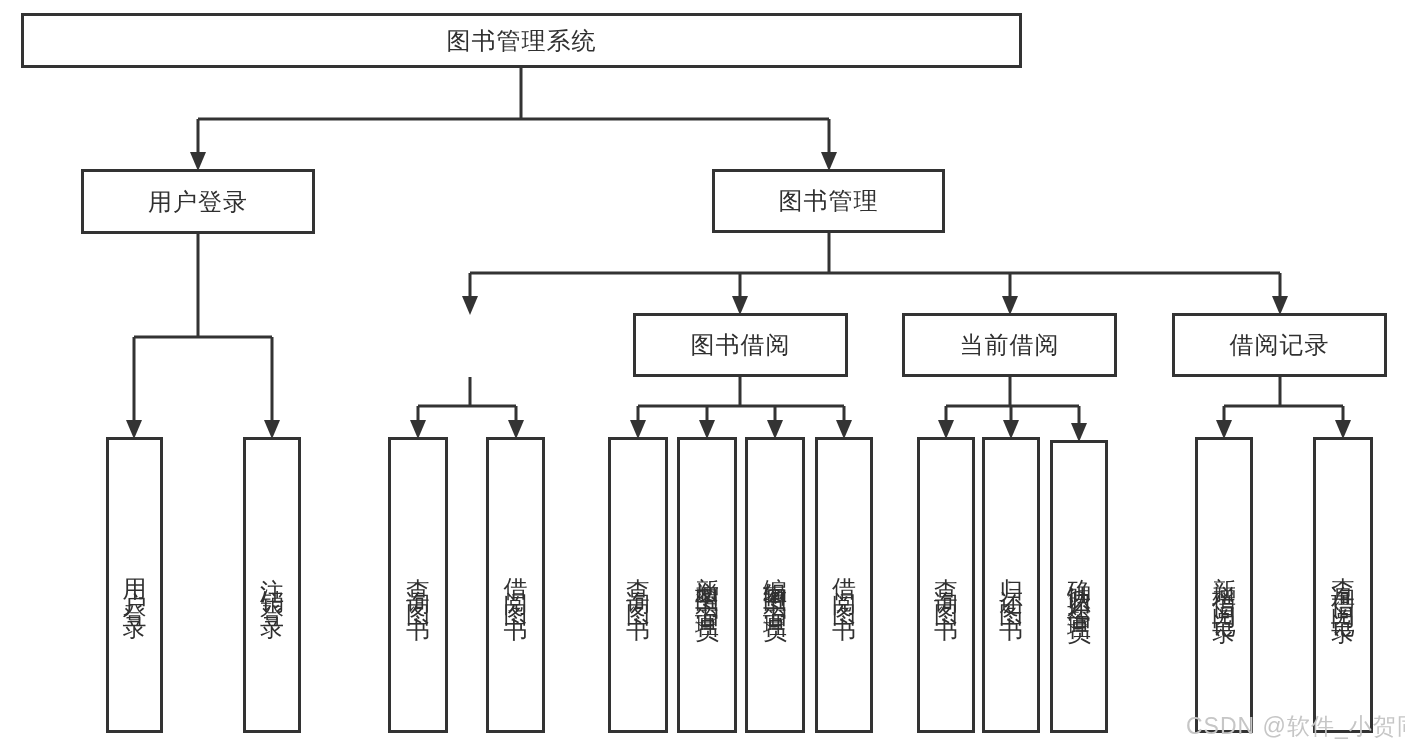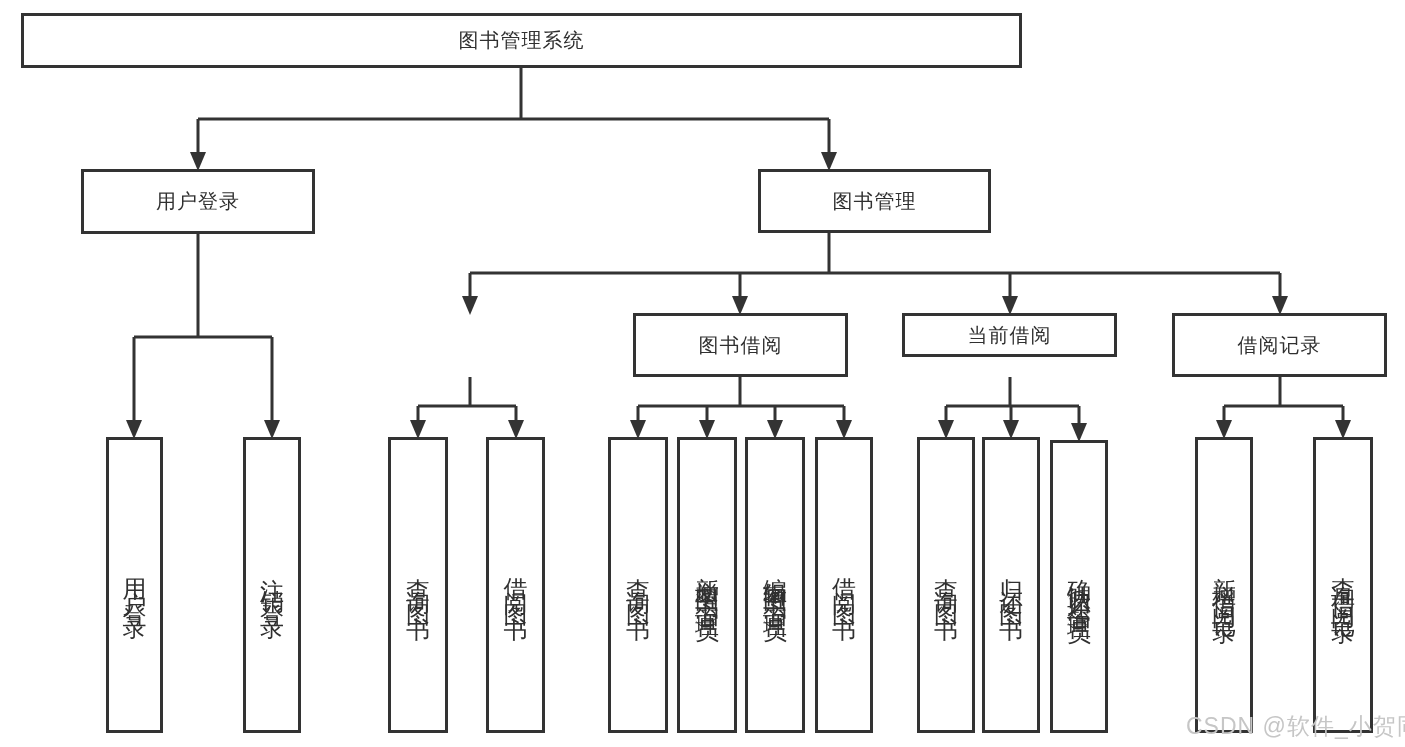--- a/index.html
+++ b/index.html
@@ -13,21 +13,21 @@
   }
   #wires{position:absolute;left:0;top:0;z-index:1;}
   .box{
     position:absolute;
     border:3px solid #333333;
     background:#ffffff;
     display:flex;align-items:center;justify-content:center;
     box-sizing:border-box;
     z-index:2;
   }
-  .hlabel{font-size:20px;letter-spacing:1px;white-space:nowrap;}
+  .hlabel{font-size:24px;letter-spacing:1px;white-space:nowrap;}
   .leaf span{
     writing-mode:vertical-rl;
     text-orientation:mixed;
     font-size:24px;
     line-height:1;
     white-space:nowrap;
   }
   .ls-short span{letter-spacing:13px;}
   .ls-mid span{letter-spacing:9px;}
   .ls-long span{letter-spacing:6px;}
@@ -83,28 +83,28 @@
     </g>
   </svg>
 
   <div class="box" style="left:21px;top:13px;width:1001px;height:55px;">
     <span class="hlabel">图书管理系统</span>
   </div>
 
   <div class="box" style="left:81px;top:169px;width:234px;height:65px;">
     <span class="hlabel">用户登录</span>
   </div>
-  <div class="box" style="left:712px;top:169px;width:233px;height:64px;margin-left:46px;">
+  <div class="box" style="left:712px;top:169px;width:233px;height:64px;">
     <span class="hlabel">图书管理</span>
   </div>
 
   <div class="box" style="left:633px;top:313px;width:215px;height:64px;">
     <span class="hlabel">图书借阅</span>
   </div>
-  <div class="box" style="left:902px;top:313px;width:215px;height:44px;">
+  <div class="box" style="left:902px;top:313px;width:215px;height:64px;">
     <span class="hlabel">当前借阅</span>
   </div>
   <div class="box" style="left:1172px;top:313px;width:215px;height:64px;">
     <span class="hlabel">借阅记录</span>
   </div>
 
   <div class="box leaf ls-short" style="left:106px;top:437px;width:57px;height:296px;">
     <span>用户登录</span>
   </div>
   <div class="box leaf ls-short" style="left:243px;top:437px;width:58px;height:296px;">

